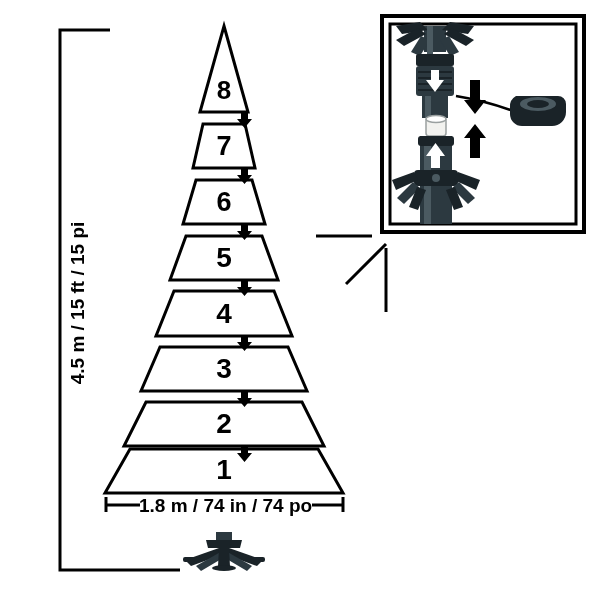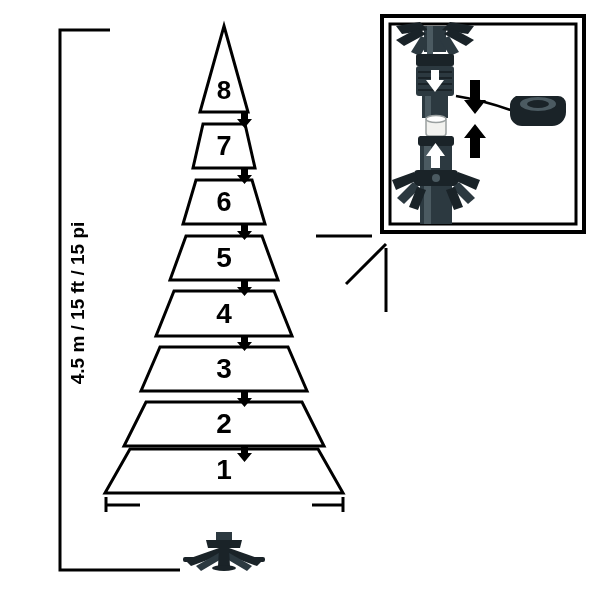--- a/index.html
+++ b/index.html
@@ -185,14 +185,15 @@
   <div class="tier-label" style="left:224px; top:146px; font-size:27px;">7</div>
   <div class="tier-label" style="left:224px; top:202px; font-size:27px;">6</div>
   <div class="tier-label" style="left:224px; top:258px; font-size:28px;">5</div>
   <div class="tier-label" style="left:224px; top:314px; font-size:28px;">4</div>
   <div class="tier-label" style="left:224px; top:369px; font-size:28px;">3</div>
   <div class="tier-label" style="left:224px; top:424px; font-size:28px;">2</div>
   <div class="tier-label" style="left:224px; top:470px; font-size:28px;">1</div>
 
   <div class="dim-label" id="height-label" style="left:-72px; top:292px; width:300px; text-align:center; font-size:19px; transform: rotate(-90deg);">4.5 m / 15 ft / 15 pi</div>
 
+  <div class="dim-label" style="left:139px; top:495px; font-size:19px;">1.8 m / 74 in / 74 po</div>
 
 </div>
 
 </body></html>

